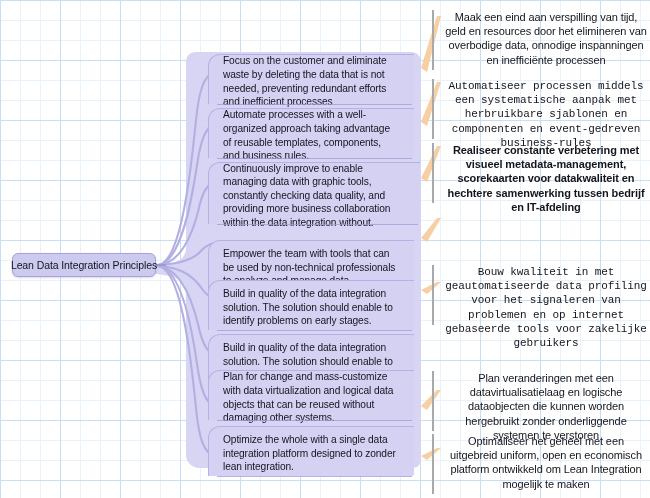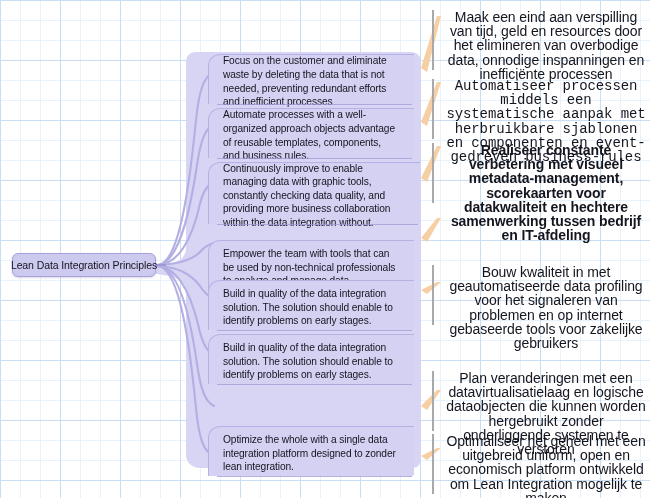--- a/index.html
+++ b/index.html
@@ -96,21 +96,21 @@
   }
   .leaf-bar {
     position: absolute;
     left: 0;
     top: 0;
     bottom: 0;
     width: 2px;
     background: #a9a9a9;
   }
   .leaf-text {
-    font-size: 14px;
+    font-size: 11px;
     line-height: 14.2px;
     color: #15151f;
     text-align: center;
     letter-spacing: -0.1px;
   }
 </style>
 </head>
 <body>
 
 <div id="canvas">
@@ -160,21 +160,21 @@
   <div class="root-node">
     <span class="root-label">Lean Data Integration Principles</span>
   </div>
 
   <div class="branch" style="top:54px; width:206px; height:50px;">
     <span class="branch-text">Focus on the customer and eliminate waste by deleting the data that is not needed, preventing redundant efforts and inefficient processes</span>
     <span class="branch-underline"></span>
   </div>
 
   <div class="branch" style="top:108px; width:206px; height:50px;">
-    <span class="branch-text">Automate processes with a well-organized approach objects advantage of reusable templates, components, and business rules.</span>
+    <span class="branch-text">Automate processes with a well-organized approach taking advantage of reusable templates, components, and business rules.</span>
     <span class="branch-underline"></span>
   </div>
 
   <div class="branch" style="top:162px; width:212px; height:62px;">
     <span class="branch-text">Continuously improve to enable managing data with graphic tools, constantly checking data quality, and providing more business collaboration within the data integration without.</span>
     <span class="branch-underline"></span>
   </div>
 
   <div class="branch" style="top:240px; width:206px; height:50px;">
     <span class="branch-text">Empower the team with tools that can be used by non-technical professionals to analyze and manage data.</span>
@@ -184,20 +184,24 @@
   <div class="branch" style="top:280px; width:206px; height:50px;">
     <span class="branch-text">Build in quality of the data integration solution. The solution should enable to identify problems on early stages.</span>
     <span class="branch-underline"></span>
   </div>
 
   <div class="branch" style="top:334px; width:206px; height:50px;">
     <span class="branch-text">Build in quality of the data integration solution. The solution should enable to identify problems on early stages.</span>
     <span class="branch-underline"></span>
   </div>
 
+  <div class="branch" style="top:370px; width:206px; height:50px;">
+    <span class="branch-text">Plan for change and mass-customize with data virtualization and logical data objects that can be reused without damaging other systems.</span>
+    <span class="branch-underline"></span>
+  </div>
 
   <div class="branch" style="top:426px; width:206px; height:50px;">
     <span class="branch-text">Optimize the whole with a single data integration platform designed to zonder lean integration.</span>
     <span class="branch-underline"></span>
   </div>
 
   <div class="leaf" style="left:432px; top:10px; width:216px; height:60px;">
     <span class="leaf-bar"></span>
     <div class="leaf-text">Maak een eind aan verspilling van tijd, geld en resources door het elimineren van overbodige data, onnodige inspanningen en inefficiënte processen</div>
   </div>
@@ -206,21 +210,21 @@
     <span class="leaf-bar"></span>
     <div class="leaf-text">Automatiseer processen middels een systematische aanpak met herbruikbare sjablonen en componenten en event-gedreven business-rules</div>
   </div>
 
   <div class="leaf" style="left:432px; top:143px; width:216px; height:60px;font-weight:bold;">
     <span class="leaf-bar"></span>
     <div class="leaf-text">Realiseer constante verbetering met visueel metadata-management, scorekaarten voor datakwaliteit en hechtere samenwerking tussen bedrijf en IT-afdeling</div>
   </div>
 
 
-  <div class="leaf" style="left:432px; top:265px; width:216px; height:60px;">
+  <div class="leaf" style="left:432px; top:265px; width:216px; height:60px;font-family:Liberation Mono, monospace;">
     <span class="leaf-bar"></span>
     <div class="leaf-text">Bouw kwaliteit in met geautomatiseerde data profiling voor het signaleren van problemen en op internet gebaseerde tools voor zakelijke gebruikers</div>
   </div>
 
   <div class="leaf" style="left:432px; top:434px; width:216px; height:60px;">
     <span class="leaf-bar"></span>
     <div class="leaf-text">Optimaliseer het geheel met een uitgebreid uniform, open en economisch platform ontwikkeld om Lean Integration mogelijk te maken</div>
   </div>
 
   <div class="leaf" style="left:432px; top:371px; width:216px; height:60px;">

